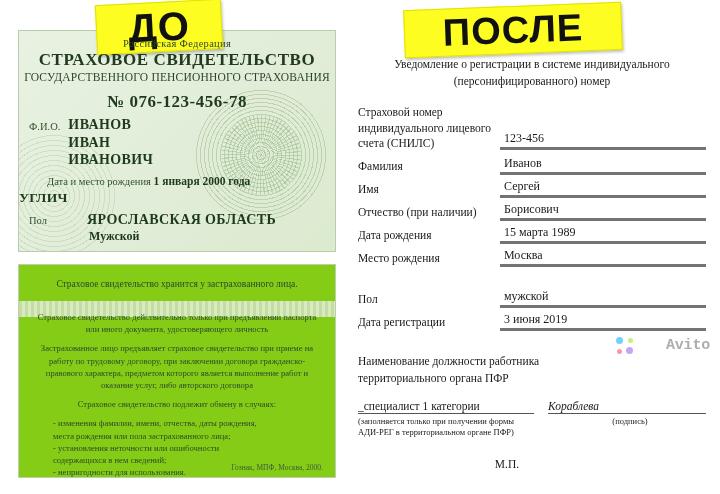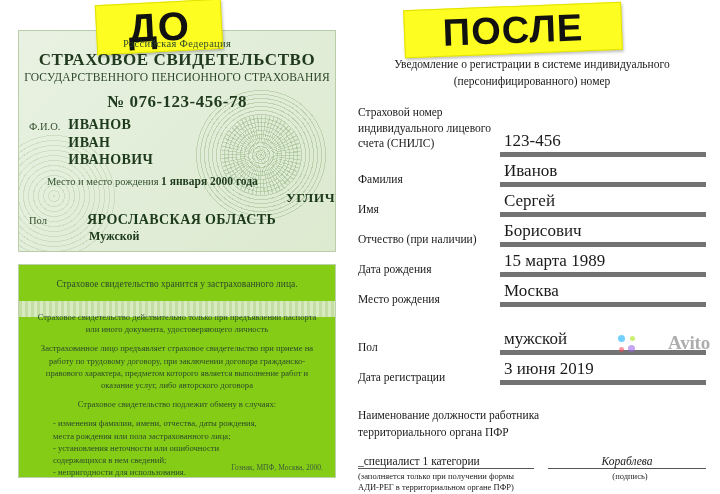--- a/index.html
+++ b/index.html
@@ -121,21 +121,21 @@
   .fio-lines div {
     font-size: 14px;
     font-weight: bold;
     color: #1d3a1c;
     line-height: 1.25;
     letter-spacing: .4px;
   }
   .center-line {
     position: relative;
     z-index: 2;
-    text-align: right;
+    text-align: left;
     font-size: 13.5px;
     font-weight: bold;
     color: #1d3a1c;
     margin-top: 3px;
     letter-spacing: .4px;
   }
   .birth-line {
     position: relative; z-index: 2;
     margin-top: 6px;
     padding-left: 28px;
@@ -242,22 +242,22 @@
     margin-bottom: 4px;
   }
   .flab {
     width: 142px;
     flex: 0 0 auto;
     font-size: 11.5px;
     line-height: 1.35;
   }
   .fval {
     flex: 1 1 auto;
-    font-size: 17px;
-    border-bottom: 5px solid #737373;
+    font-size: 12px;
+    border-bottom: 3px solid #737373;
     padding: 0 0 1px 4px;
     min-height: 14px;
   }
   .frow.multiline { align-items: flex-start; }
   .frow.multiline .fval { margin-top: 26px; }
   .gap-18 { height: 18px; }
 
   .post-title {
     font-size: 11.5px;
     line-height: 1.45;
@@ -272,21 +272,20 @@
     font-size: 11.5px;
     border-bottom: 1px solid #555;
     padding-bottom: 1px;
     flex: 0 0 176px;
   }
   .sign-right {
     font-size: 11.5px;
     border-bottom: 1px solid #555;
     padding-bottom: 1px;
     flex: 1 1 auto;
-    text-align: center;
     font-style: italic;
   }
   .sign-caption {
     display: flex;
     gap: 20px;
     margin-top: 2px;
     font-size: 8.5px;
     line-height: 1.3;
   }
   .sign-caption .c1 { flex: 0 0 176px; }
@@ -347,22 +346,22 @@
   .wm-dots i {
     position: absolute;
     border-radius: 50%;
     display: block;
   }
   .wm-dots i.a { width: 7px; height: 7px; background: #0af; left: 0; top: 0; }
   .wm-dots i.b { width: 5px; height: 5px; background: #a0e000; right: 0; top: 1px; }
   .wm-dots i.c { width: 5px; height: 5px; background: #ff4053; left: 1px; bottom: 0; }
   .wm-dots i.d { width: 7px; height: 7px; background: #965eeb; right: 0; bottom: 0; }
   .wm-text {
-    font-family: Liberation Serif, serif;
-    font-size: 19px;
+    font-family: Liberation Mono, monospace;
+    font-size: 15px;
     font-weight: bold;
     color: #6b6b6b;
     letter-spacing: -.2px;
     margin-left: 28px;
   }
 </style>
 </head>
 <body>
 
 <div class="page">
@@ -387,21 +386,21 @@
       <div class="fio-block">
         <span class="snils-lab">Ф.И.О.</span>
         <span class="fio-lines">
           <div>ИВАНОВ</div>
           <div>ИВАН</div>
           <div>ИВАНОВИЧ</div>
         </span>
       </div>
 
       <div class="birth-line">
-        <span>Место и место рождения</span>
+        <span>Дата и место рождения</span>
         <b>1 января 2000 года</b>
       </div>
 
       <div class="center-line">УГЛИЧ</div>
 
       <div class="pol-row">
         <span class="snils-lab">Пол</span>
         <span class="v">ЯРОСЛАВСКАЯ ОБЛАСТЬ</span>
       </div>
       <div class="pol-sub">Мужской</div>

